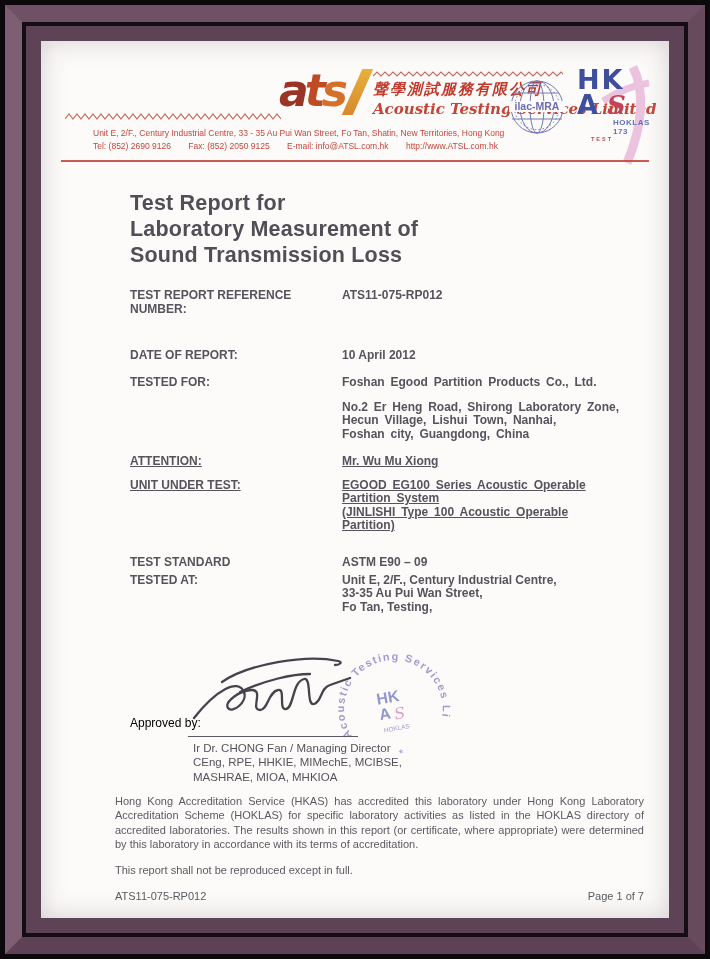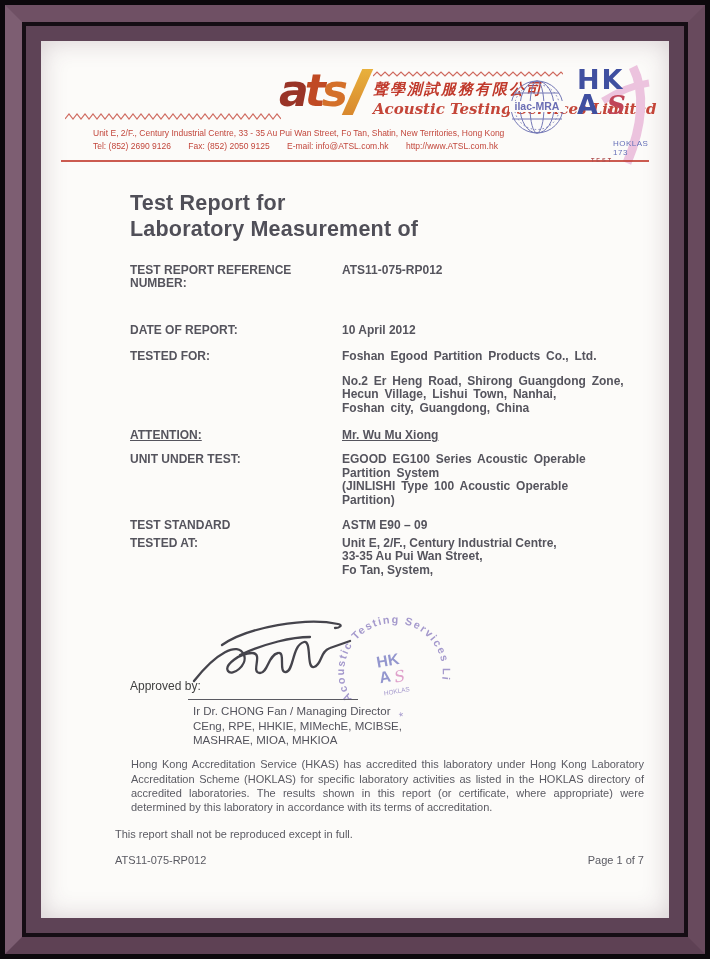--- a/index.html
+++ b/index.html
@@ -30,52 +30,52 @@
     letter-spacing:2px;margin-top:1px;font-family:"DejaVu Sans",sans-serif;}
   .company-en{font-size:15px;font-style:italic;font-weight:bold;color:#c44538;
     font-family:"DejaVu Serif",serif;margin-top:1px;}
   .ilac{position:absolute;left:468px;top:38px;width:56px;height:56px;}
   .hkas{position:absolute;left:536px;top:26px;width:76px;text-align:left;}
   .hkas-ribbon{position:absolute;left:14px;top:-4px;width:62px;height:104px;z-index:0;}
   .hkas-row1,.hkas-row2{position:relative;z-index:1;font-family:"DejaVu Sans",sans-serif;
     font-weight:900;font-size:27px;line-height:25px;color:var(--hkas-blue);letter-spacing:2px;}
   .hkas-s{font-family:"DejaVu Serif",serif;font-style:italic;font-weight:bold;
     font-size:26px;color:var(--hkas-s-red);margin-left:7px;letter-spacing:0;}
-  .hkas-scheme{position:relative;z-index:1;margin-top:21px;font-size:8px;font-weight:normal;
+  .hkas-scheme{position:relative;z-index:1;font-size:8px;font-weight:bold;
     color:#6670b8;letter-spacing:.5px;padding-left:36px;}
   .hkas-scheme-sub{position:relative;z-index:1;font-size:5.5px;font-weight:bold;
     color:#b05050;letter-spacing:2px;margin-left:14px;}
   .address-block{position:absolute;left:52px;top:86px;font-size:8.5px;color:#c2473c;line-height:1.55;}
   .contact-part{display:inline-block;margin-right:15px;}
   .red-rule{position:absolute;left:20px;right:20px;top:119px;border-top:2.5px solid #c23e33;opacity:.85;}
   
   .title{margin:26px 26px 0 89px;font-size:21.5px;font-weight:bold;color:#504f58;
     line-height:1.2;letter-spacing:.2px;}
   .fields{margin:21px 24px 0 89px;}
   .field-row{display:grid;grid-template-columns:212px 1fr;font-size:12px;font-weight:bold;
     color:#55545d;line-height:1.13;}
   .field-row:nth-child(1){margin-bottom:33px;}
   .field-row:nth-child(2){margin-bottom:13px;}
   .field-row:nth-child(3){margin-bottom:14px;}
   .field-row:nth-child(4){margin-bottom:10px;text-decoration:underline;}
-  .field-row:nth-child(5){margin-bottom:12px;}
+  .field-row:nth-child(5){margin-bottom:23px;text-decoration:underline;}
   .field-row:nth-child(6){margin-bottom:4px;}
   .field-row:nth-child(3) .value-line,.field-row:nth-child(5) .value-line{word-spacing:2.5px;}
   .value-line.blank{height:11px;}
   
   .sig-section{position:relative;margin-left:89px;margin-top:38px;height:134px;}
   .signature-svg{position:absolute;left:58px;top:0;width:190px;height:74px;}
   .signature-svg path{fill:none;stroke:#45444c;stroke-width:2.3;stroke-linecap:round;}
   .stamp{position:absolute;left:198px;top:-10px;width:130px;height:130px;}
-  .approved{position:absolute;left:0;top:64px;font-size:12px;color:#404040;}
+  .approved{position:absolute;left:0;top:64px;font-size:12px;color:#000000;}
   .sigline{position:absolute;left:58px;top:84px;width:170px;border-top:1.8px solid #5a5a62;}
   .names{position:absolute;left:63px;top:89px;font-size:11.5px;color:#53535c;line-height:1.24;}
   
   .footer{margin:8px 25px 0 74px;font-size:11px;color:#5a5a62;}
-  .accred{text-align:justify;line-height:1.3;margin-left:16px;}
+  .accred{text-align:justify;line-height:1.3;}
   .note{margin-top:13px;}
   .pagefoot{margin-top:14px;display:flex;justify-content:space-between;}
 </style>
 </head>
 <body>
 
 <div class="photo">
   <div class="frame-bevel">
     <div class="frame-groove">
       <div class="frame-mat">
@@ -136,20 +136,21 @@
 </div>
             </div>
             <div class="red-rule"></div>
           </div>
 
           <div class="title">
   <div class="title-line">Test Report for</div>
 
   <div class="title-line">Laboratory Measurement of</div>
 
+  <div class="title-line">Sound Transmission Loss</div>
 </div>
 
           <div class="fields">
   <div class="field-row">
     <div class="field-label">TEST REPORT REFERENCE NUMBER:</div>
     <div class="field-value">
                   <div class="value-line">ATS11-075-RP012</div>
                 </div>
   </div>
 
@@ -158,21 +159,21 @@
     <div class="field-value">
                   <div class="value-line">10 April 2012</div>
                 </div>
   </div>
 
   <div class="field-row">
     <div class="field-label">TESTED FOR:</div>
     <div class="field-value">
                   <div class="value-line">Foshan Egood Partition Products Co., Ltd.</div>
                   <div class="value-line blank"></div>
-                  <div class="value-line">No.2 Er Heng Road, Shirong Guangdong Zone,</div>
+                  <div class="value-line">No.2 Er Heng Road, Shirong Laboratory Zone,</div>
                   <div class="value-line">Hecun Village, Lishui Town, Nanhai,</div>
                   <div class="value-line">Foshan city, Guangdong, China</div>
                 </div>
   </div>
 
   <div class="field-row">
     <div class="field-label">ATTENTION:</div>
     <div class="field-value">
                   <div class="value-line">Mr. Wu Mu Xiong</div>
                 </div>
@@ -193,21 +194,21 @@
     <div class="field-value">
                   <div class="value-line">ASTM E90 – 09</div>
                 </div>
   </div>
 
   <div class="field-row">
     <div class="field-label">TESTED AT:</div>
     <div class="field-value">
                   <div class="value-line">Unit E, 2/F., Century Industrial Centre,</div>
                   <div class="value-line">33-35 Au Pui Wan Street,</div>
-                  <div class="value-line">Fo Tan, System,</div>
+                  <div class="value-line">Fo Tan, Testing,</div>
                 </div>
   </div>
 </div>
 
           <div class="sig-section">
             <svg class="signature-svg" viewBox="0 0 190 74">
               <path d="M34 30 C60 12 118 2 150 9 c5 1 2 4 -3 4"></path>
               <path d="M52 40 C78 28 104 22 122 22"></path>
               <path d="M6 66 C28 38 50 26 56 40 C60 50 44 62 40 56 C36 50 52 38 64 38 C76 38 62 58 72 58 C80 58 80 40 90 38 C98 36 90 58 98 57 C106 56 104 30 116 27 C124 25 118 54 126 52 C134 50 132 36 142 33 L162 26"></path>
             </svg>

